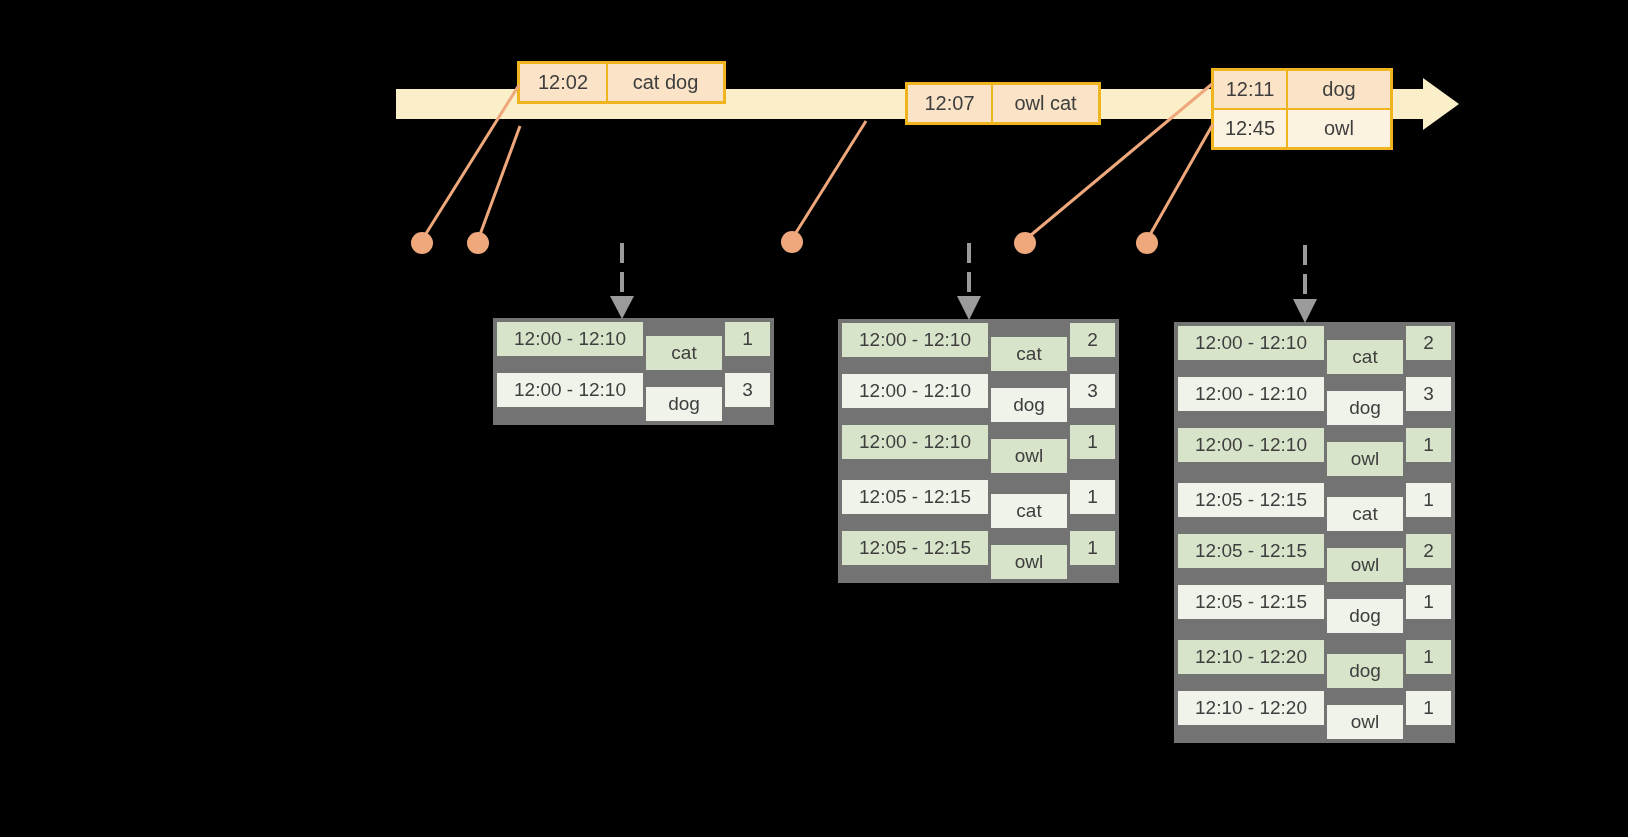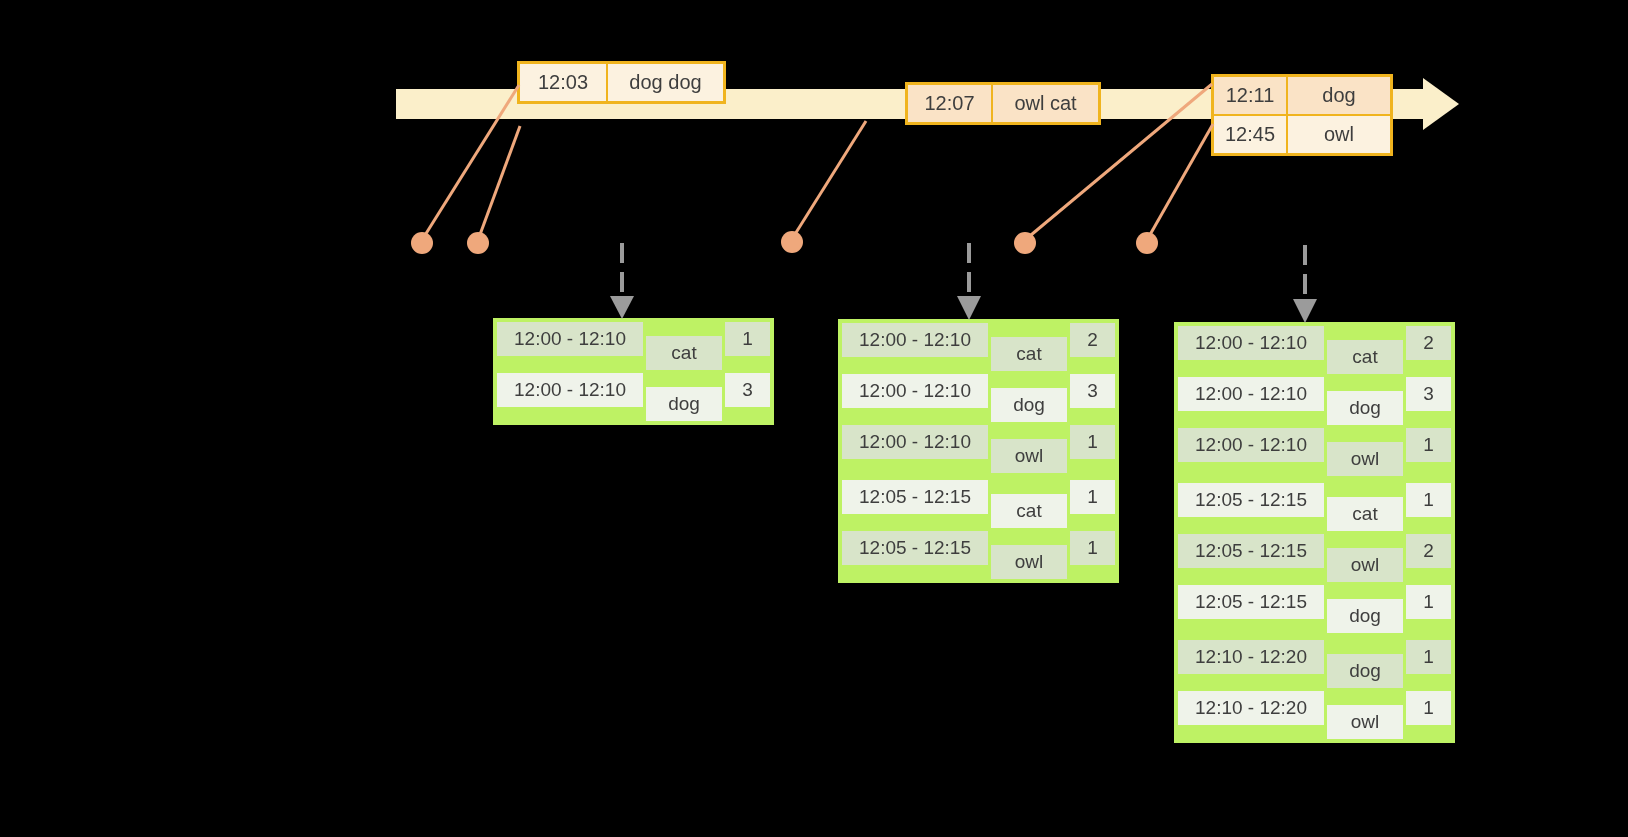--- a/index.html
+++ b/index.html
@@ -14,53 +14,53 @@
   
   .etable{position:absolute;background:#f0b41e;padding:3px;display:flex;flex-direction:column;gap:2px;}
   .erow{display:flex;gap:2px;}
   .ecell{display:flex;align-items:center;justify-content:center;height:37px;font-size:20px;}
   .e-dark{background:#fae3c6;}
   .e-light{background:#fcf2e0;}
   .et-wide .etime{width:86px;} .et-wide .eword{width:115px;}
   .et-mid  .etime{width:83px;} .et-mid  .eword{width:105px;}
   .et-narrow .etime{width:72px;} .et-narrow .eword{width:102px;}
   
-  .rtable{position:absolute;background:#bef264;padding:4px;display:flex;flex-direction:column;gap:3px;}
+  .rtable{position:absolute;background:#737373;padding:4px;display:flex;flex-direction:column;gap:3px;}
   .rrow{display:flex;gap:3px;}
   .rrow.group-start{margin-top:4px;}
   .rcell{display:flex;align-items:center;justify-content:center;height:34px;font-size:19px;}
   .rwindow{width:146px;} .rword{width:76px;margin-top:14px;} .rcount{width:45px;}
   .r-dark{background:#d8e4c9;}
   .r-light{background:#eff3ea;}
   
   #overlay{position:absolute;left:0;top:0;width:1628px;height:837px;pointer-events:none;}
 </style>
 </head>
 <body>
 
 <div id="canvas">
 
   <div class="tl-band"></div>
   <div class="tl-head"></div>
 
   <div class="etable et-wide" style="left:517px;top:61px;">
     <div class="erow">
-      <div class="ecell etime e-light">12:03</div>
-      <div class="ecell eword e-light">dog dog</div>
+      <div class="ecell etime e-dark">12:02</div>
+      <div class="ecell eword e-dark">cat dog</div>
     </div>
   </div>
 
   <div class="etable et-mid" style="left:905px;top:82px;">
     <div class="erow">
       <div class="ecell etime e-dark">12:07</div>
       <div class="ecell eword e-dark">owl cat</div>
     </div>
   </div>
 
-  <div class="etable et-narrow" style="left:1211px;top:74px;">
+  <div class="etable et-narrow" style="left:1211px;top:68px;">
     <div class="erow">
       <div class="ecell etime e-dark">12:11</div>
       <div class="ecell eword e-dark">dog</div>
     </div>
     <div class="erow">
       <div class="ecell etime e-light">12:45</div>
       <div class="ecell eword e-light">owl</div>
     </div>
   </div>
 

